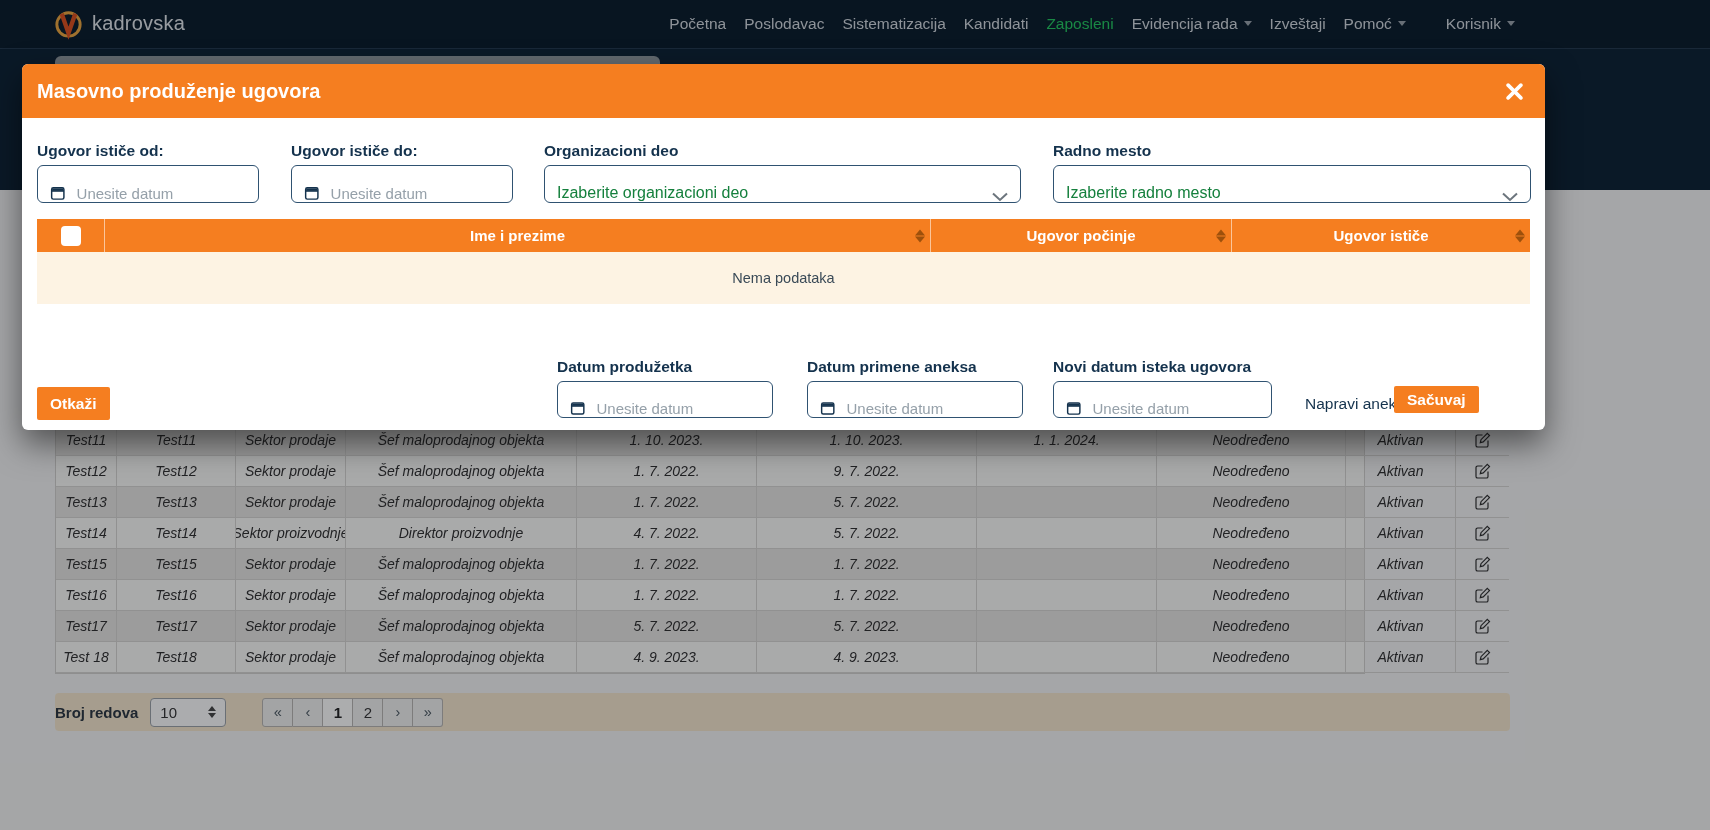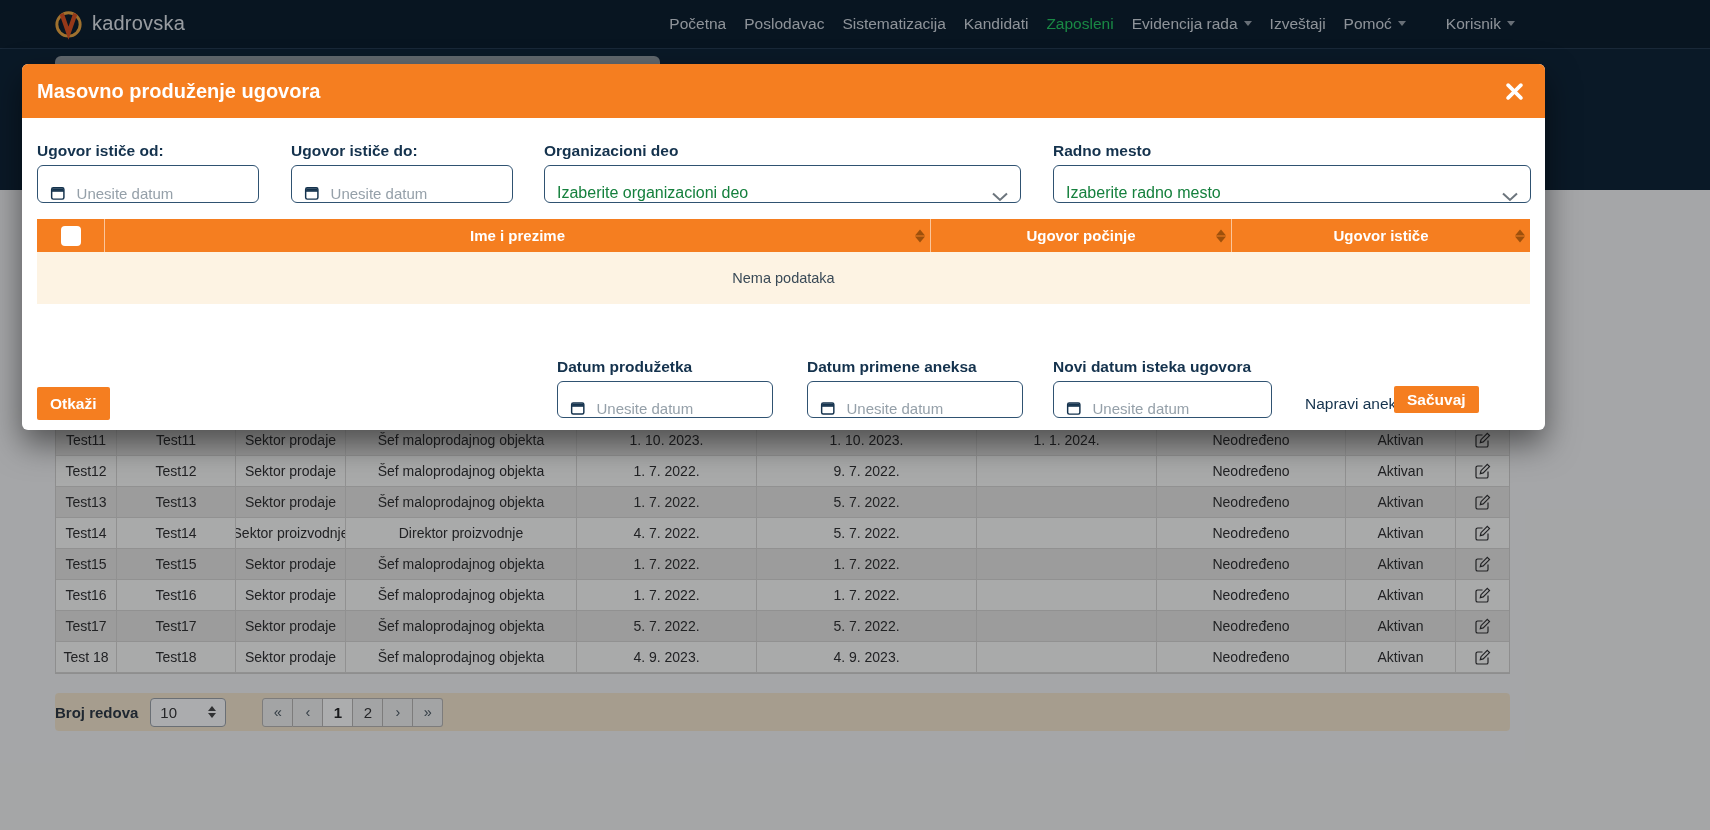--- a/index.html
+++ b/index.html
@@ -18,22 +18,22 @@
   .nav-item.separated{margin-left:22px;}
   .caret{display:inline-block;margin-left:6px;margin-bottom:2px;border-left:4.5px solid transparent;
     border-right:4.5px solid transparent;border-top:5px solid #97a0a8;vertical-align:middle;}
 
   
   .hero{position:absolute;top:48px;left:0;right:0;height:142px;background:#0d2133;}
   .search-ghost{position:absolute;top:56px;left:55px;width:605px;height:36px;
     background:#8d959b;border-radius:6px;}
   .content{position:absolute;top:190px;left:0;right:0;bottom:0;background:#f0f0f0;}
 
-  .bg-table{position:absolute;left:55px;top:424px;width:1455px;z-index:1;
-    border:1px solid #cfcdca;box-sizing:border-box;}
+  .bg-table{position:absolute;left:55px;top:424px;width:1310px;z-index:1;
+    border:1px solid #cfcdca;box-sizing:border-box;font-style:italic;}
   .bg-row{display:grid;grid-template-columns:61px 119px 110px 231px 180px 220px 180px 189px 110px 53px;
     height:31px;}
   .bg-row.odd{background:#e4e2df;}
   .bg-row.even{background:#f7f6f4;}
   .bg-cell{display:flex;align-items:center;justify-content:center;font-size:14px;color:#2e2e2e;
     border-right:1px solid #d3d1ce;border-bottom:1px solid #d3d1ce;overflow:hidden;white-space:nowrap;}
   .bg-cell:last-child{border-right:none;}
   .bg-cell.action{cursor:pointer;}
 
   .pagination-bar{position:absolute;left:55px;top:693px;width:1455px;height:38px;background:#f2e4cb;

